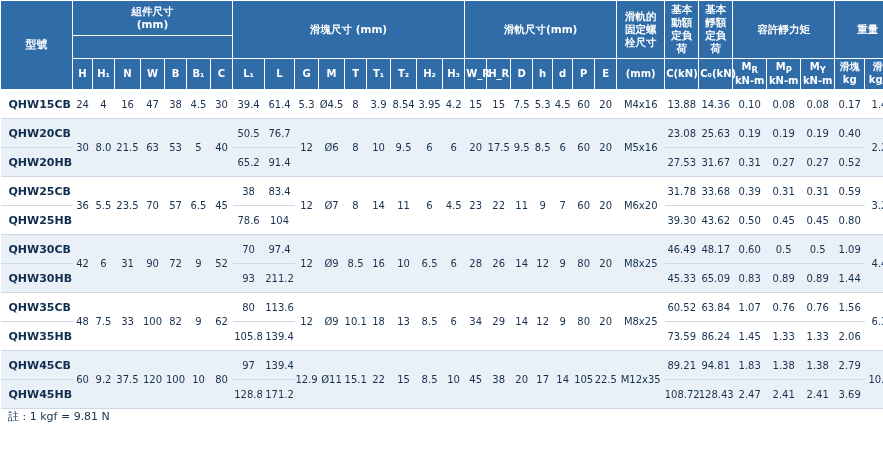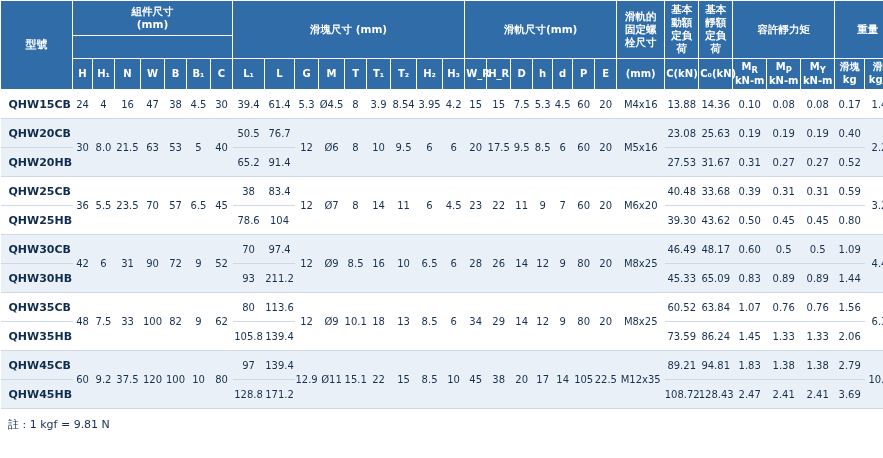--- a/index.html
+++ b/index.html
@@ -43,21 +43,21 @@
     color:#102d4f;
     text-align:left;
     padding-left:8px;
   }
   tbody tr.alt td{background:#eaf0f7;}
   tbody tr td{background:#ffffff;}
   tbody tr.alt td{background:#eaf0f7;}
   .note{
     font-size:11px;
     color:#16304f;
-    padding:8px 0 0 8px;
+    padding:0 0 0 8px;
   }
 </style>
 </head>
 <body>
 
 <table>
   <colgroup>
     <col style="width:72px">
     <col style="width:20px">
       <col style="width:22px">
@@ -255,21 +255,21 @@
       <td rowspan="2">6</td>
       <td rowspan="2">4.5</td>
       <td rowspan="2">23</td>
       <td rowspan="2">22</td>
       <td rowspan="2">11</td>
       <td rowspan="2">9</td>
       <td rowspan="2">7</td>
       <td rowspan="2">60</td>
       <td rowspan="2">20</td>
       <td rowspan="2">M6x20</td>
-      <td>40.48</td>
+      <td>31.78</td>
       <td>33.68</td>
       <td>0.39</td>
       <td>0.31</td>
       <td>0.31</td>
       <td>0.59</td>
       <td rowspan="2">3.21</td>
     </tr>
 
     <tr>
       <td class="model">QHW25HB</td>

